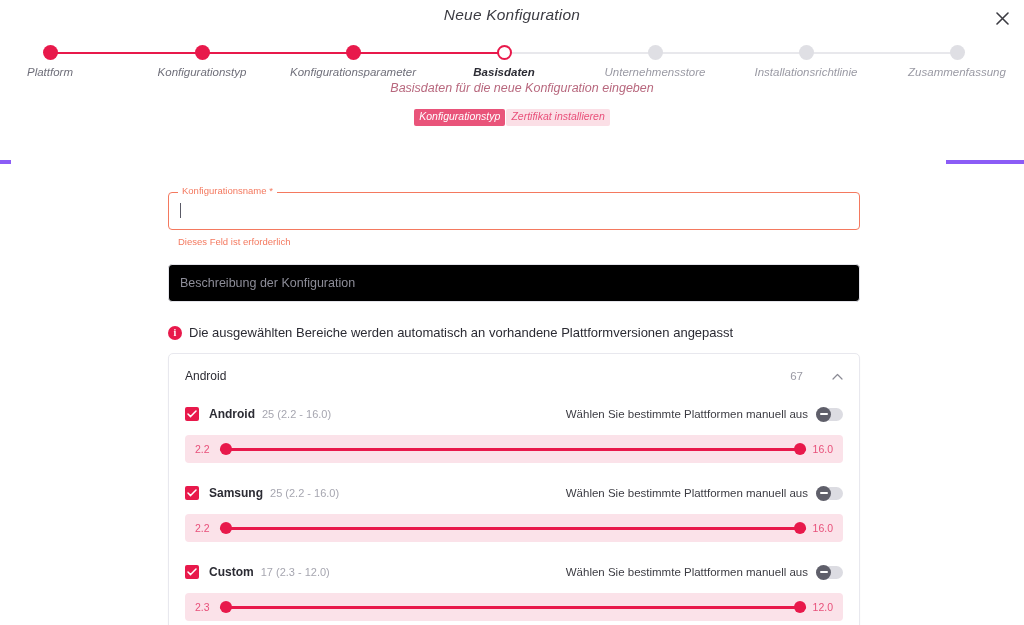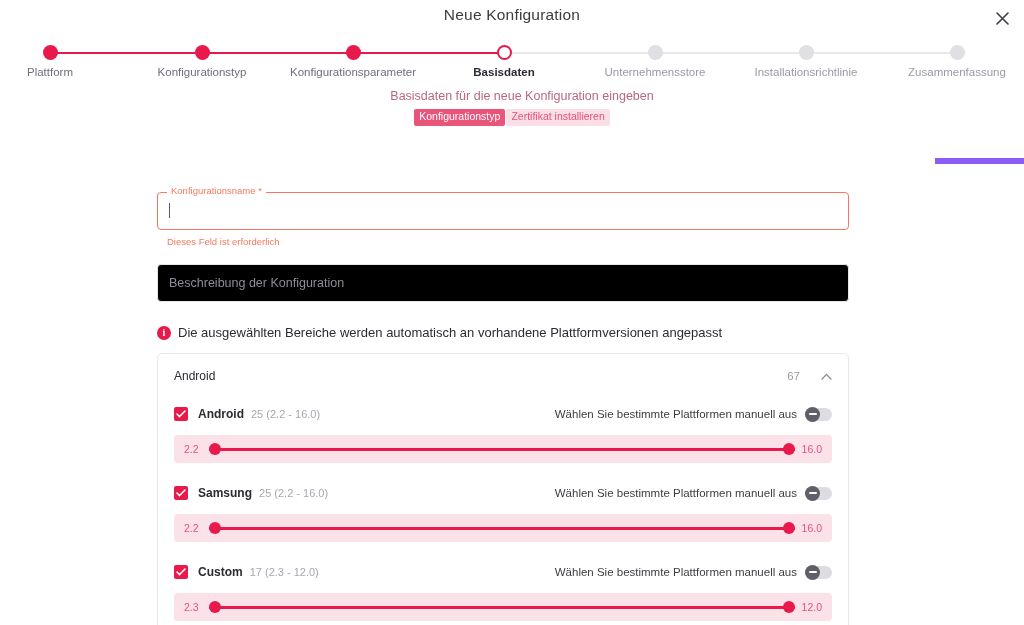--- a/index.html
+++ b/index.html
@@ -10,21 +10,22 @@
     font-family: "Liberation Sans", sans-serif;
     overflow: hidden;
   }
   #app { position: relative; width: 1024px; height: 625px; background: #ffffff; }
 
   
   .dialog-header {
     position: relative;
     height: 164px;
     background: #ffffff;
-    border-bottom: 6px solid #8b5cf6;
+    border-bottom: 4px solid #8b5cf6;
+    font-style: italic;
   }
   .dialog-title {
     position: absolute;
     top: 6px; left: 0; right: 0;
     text-align: center;
     font-size: 15.5px;
     color: #3c3c43;
     letter-spacing: .2px;
   }
   .close-btn {
@@ -81,21 +82,21 @@
     color: #6f6f7a;
     white-space: nowrap;
   }
   .step.current .slabel { color: #2b2b33; font-weight: bold; }
   .step.done .slabel { color: #6f6f7a; }
   .step.todo .slabel { color: #9a9aa4; }
 
   
   .subtitle {
     position: absolute;
-    top: 89px; left: 0; right: 0;
+    top: 81px; left: 0; right: 0;
     text-align: center;
     font-size: 12.5px;
     color: #b8687e;
     padding-left: 20px;
   }
   .badge-row {
     position: absolute;
     top: 109px; left: 0; right: 0;
     text-align: center;
     font-size: 0;
@@ -107,21 +108,21 @@
     border-radius: 2px;
     vertical-align: middle;
     line-height: 1.1;
   }
   .badge.solid { background: #e9547a; color: #ffffff; }
   .badge.soft  { background: #fbdfe6; color: #e8507a; margin-left: 1px; }
 
   
   .body-area {
     position: absolute;
-    top: 131px; left: 0;
+    top: 131px; left: 11px;
     width: 935px; height: 494px;
     background: #ffffff;
   }
   .content {
     position: absolute;
     left: 157px; top: 61px;
     width: 692px;
   }
 
   
@@ -210,21 +211,21 @@
     box-shadow: 0 1px 2px rgba(0,0,0,.03);
   }
   .card-head {
     display: flex;
     align-items: center;
     justify-content: space-between;
     height: 44px;
     cursor: pointer;
   }
   .card-title { font-size: 12px; color: #2b2b33; }
-  .card-head-right { display: flex; align-items: center; gap: 20px; }
+  .card-head-right { display: flex; align-items: center; gap: 28px; }
   .card-count { font-size: 11.5px; color: #9a9aa4; }
   .chevron {
     width: 12px; height: 12px;
     color: #8a8a94;
     display: flex; align-items: center; justify-content: center;
   }
 
   .plat-row {
     display: flex;
     align-items: center;

